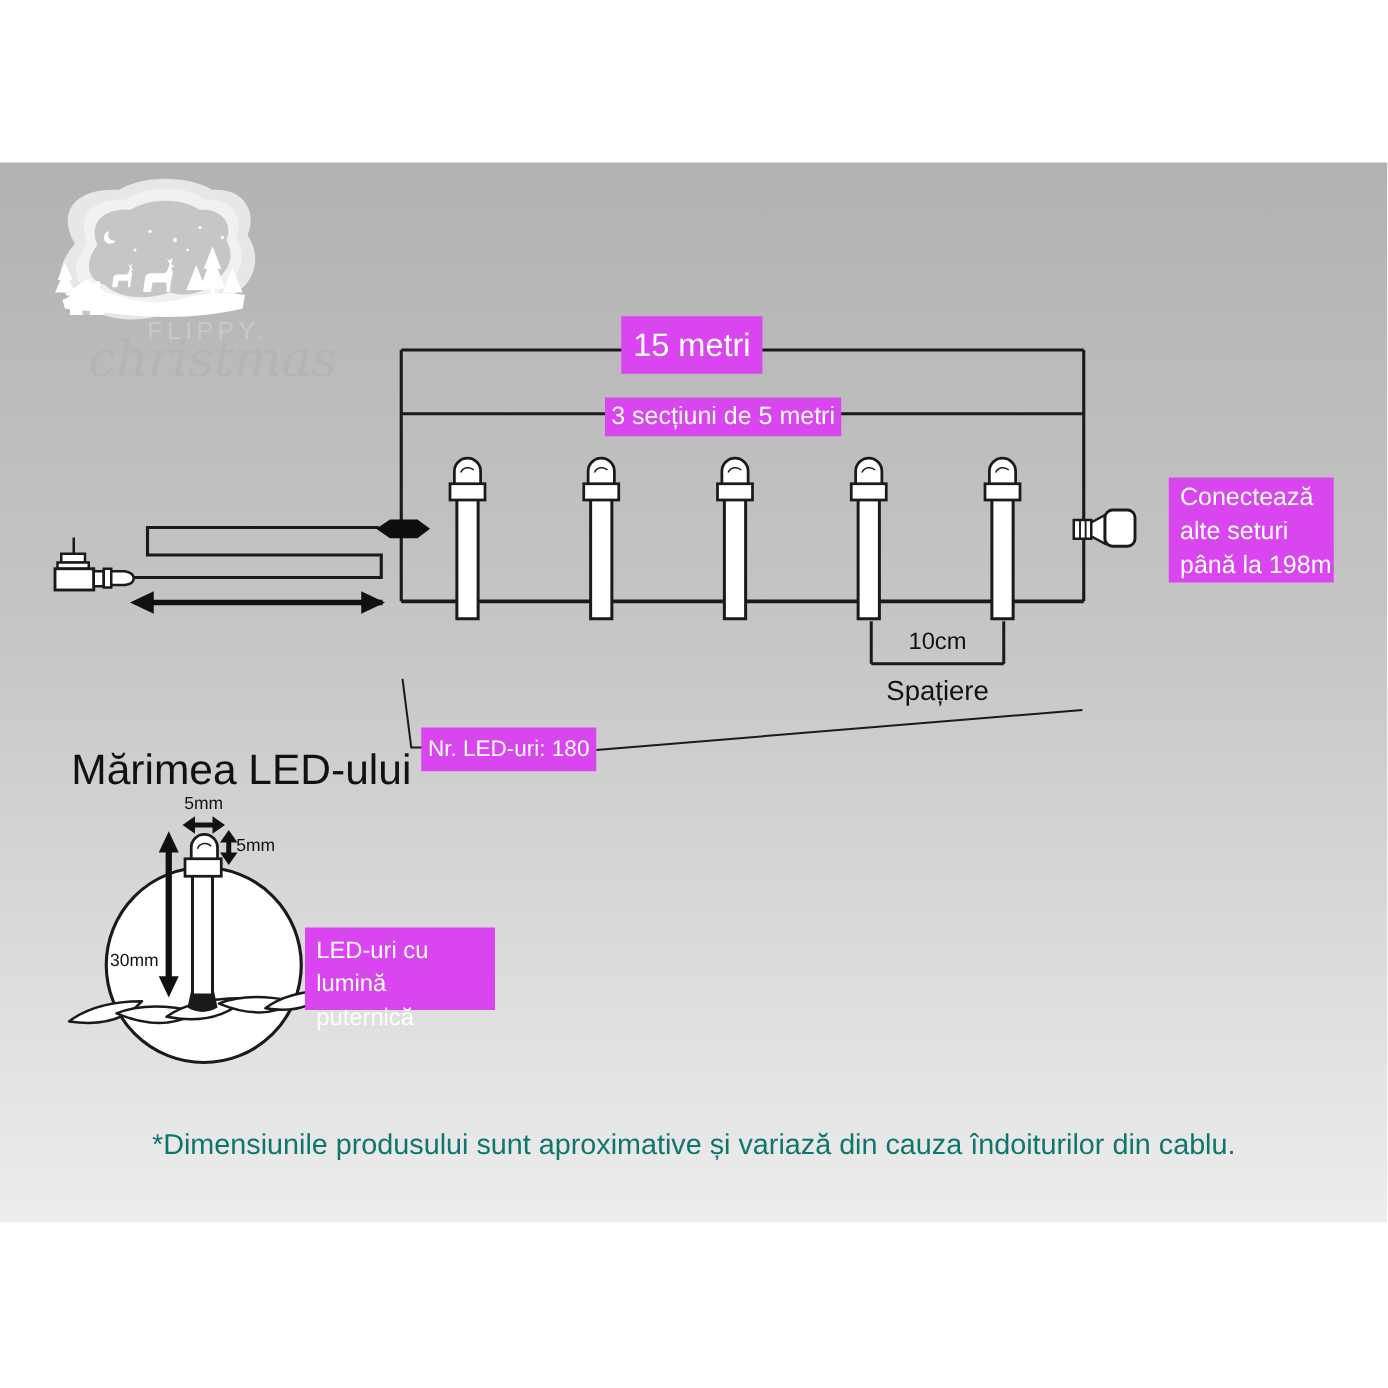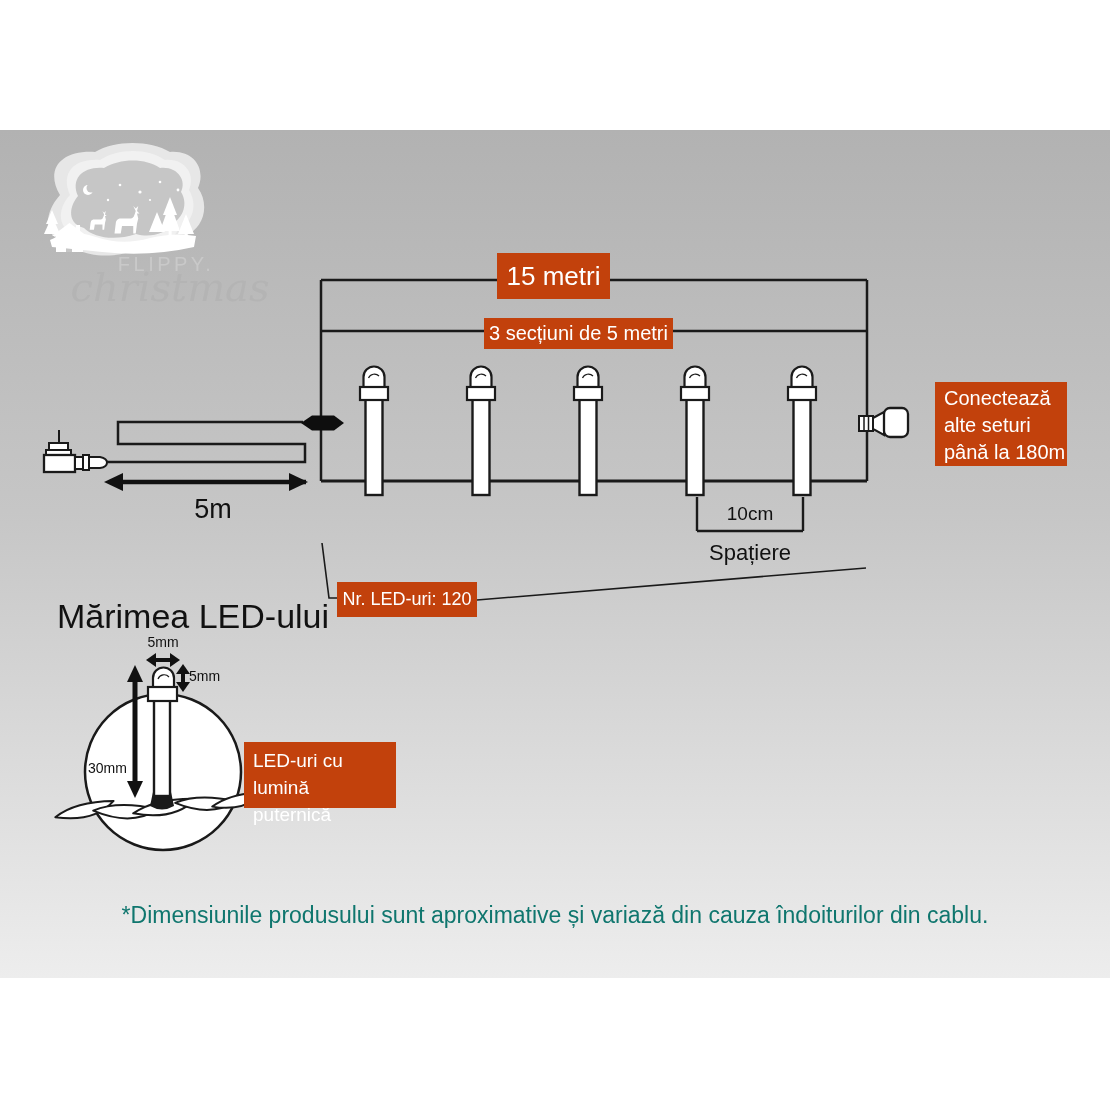--- a/index.html
+++ b/index.html
@@ -4,21 +4,21 @@
 <style>
   html,body{margin:0;padding:0;background:#fff;}
   #page{position:relative;width:1110px;height:1110px;background:#ffffff;overflow:hidden;
         font-family:"Liberation Sans",sans-serif;color:#111;}
   #gray-band{position:absolute;left:0;top:130px;width:1110px;height:848px;
         background:linear-gradient(#b2b2b2,#c6c6c6 45%,#ededed);}
   #diagram-svg{position:absolute;left:0;top:0;width:1110px;height:1110px;}
   .abs{position:absolute;}
   #page-title{left:0;top:162px;width:1110px;text-align:center;font-size:63px;
         letter-spacing:0px;color:#121212;}
-  .bb{background:#c2410c;color:#fff;}
+  .bb{background:#d946ef;color:#fff;}
   .bb.center{display:flex;align-items:center;justify-content:center;}
   .pre{white-space:pre-line;}
   #box-15m{left:497px;top:253px;width:113px;height:46px;font-size:26px;}
   #box-sections{left:484px;top:318px;width:189px;height:31px;font-size:20px;}
   #box-connect{left:935px;top:382px;width:132px;height:84px;font-size:20px;
         line-height:27px;padding:3px 0 0 9px;box-sizing:border-box;}
   #box-ledcount{left:337px;top:582px;width:140px;height:35px;font-size:18px;}
   #box-ledlight{left:244px;top:742px;width:152px;height:66px;font-size:19px;
         line-height:27px;padding:5px 4px 0 9px;box-sizing:border-box;}
   #label-5m{left:118px;top:494px;width:190px;text-align:center;font-size:27px;}
@@ -184,26 +184,25 @@
         <polygon points="183,692 176,682 190,682"></polygon>
       </g>
     </g>
   </svg>
 
 
   <div id="box-15m" class="abs bb center">15 metri</div>
   <div id="box-sections" class="abs bb center">3 secțiuni de 5 metri</div>
   <div id="box-connect" class="abs bb pre">Conectează
 alte seturi
-până la 180m</div>
-  <div id="box-ledcount" class="abs bb center">Nr. LED-uri: 120</div>
+până la 198m</div>
+  <div id="box-ledcount" class="abs bb center">Nr. LED-uri: 180</div>
   <div id="box-ledlight" class="abs bb pre">LED-uri cu lumină
 puternică</div>
 
-  <div id="label-5m" class="abs">5m</div>
   <div id="label-10cm" class="abs">10cm</div>
   <div id="label-spatiere" class="abs">Spațiere</div>
 
   <div id="led-size-heading" class="abs">Mărimea LED-ului</div>
   <div id="label-30mm" class="abs">30mm</div>
   <div id="label-5mm-top" class="abs">5mm</div>
   <div id="label-5mm-right" class="abs">5mm</div>
 
   <div id="disclaimer" class="abs">*Dimensiunile produsului sunt aproximative și variază din cauza îndoiturilor din cablu.</div>
 </div>

